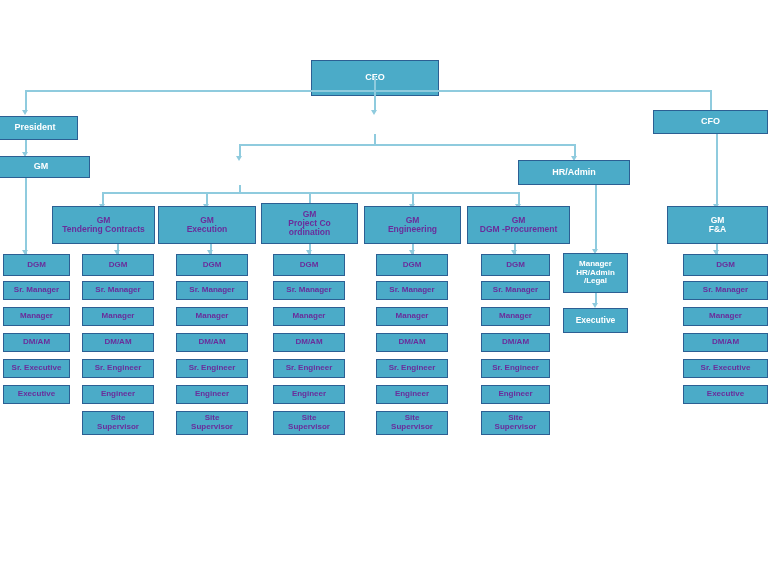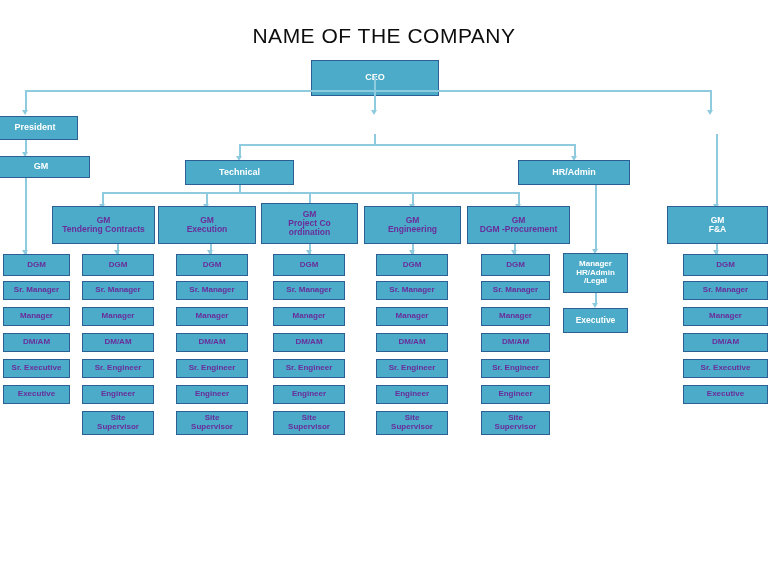--- a/index.html
+++ b/index.html
@@ -59,47 +59,46 @@
     border-left:3.5px solid transparent;
     border-right:3.5px solid transparent;
     border-top:5px solid #8FCBDE;
   }
 </style>
 </head>
 <body>
 
 <div id="stage">
 
-  <div class="title">NAME OF THE COMPANY</div>
 
   <div class="box tier1 white" style="left:311px;top:60px;width:128px;height:36px;">CEO</div>
 
   <div class="ln vln" style="left:374px;top:76px;height:14px;"></div>
   <div class="ln hln" style="left:25px;top:90px;width:685px;"></div>
   <div class="ln vln" style="left:25px;top:90px;height:20px;"></div>
   <div class="arrow" style="left:22px;top:110px;"></div>
   <div class="ln vln" style="left:374px;top:90px;height:20px;"></div>
   <div class="arrow" style="left:371px;top:110px;"></div>
   <div class="ln vln" style="left:710px;top:90px;height:20px;"></div>
   <div class="arrow" style="left:707px;top:110px;"></div>
 
   <div class="box tier2 white" style="left:-8px;top:116px;width:86px;height:24px;">President</div>
+  <div class="box tier2 white" style="left:653px;top:110px;width:115px;height:24px;">CFO</div>
 
   <div class="ln vln" style="left:25px;top:140px;height:12px;"></div>
   <div class="arrow" style="left:22px;top:152px;"></div>
   <div class="box tier2 white" style="left:-8px;top:156px;width:98px;height:22px;">GM</div>
 
   <div class="ln vln" style="left:374px;top:134px;height:10px;"></div>
   <div class="ln hln" style="left:239px;top:144px;width:336px;"></div>
   <div class="ln vln" style="left:239px;top:144px;height:12px;"></div>
   <div class="arrow" style="left:236px;top:156px;"></div>
   <div class="ln vln" style="left:574px;top:144px;height:12px;"></div>
   <div class="arrow" style="left:571px;top:156px;"></div>
 
-  <div class="box tier2 white" style="left:185px;top:160px;width:109px;height:25px;">Technical</div>
   <div class="box tier2 white" style="left:518px;top:160px;width:112px;height:25px;">HR/Admin</div>
 
   <div class="ln vln" style="left:239px;top:185px;height:7px;"></div>
   <div class="ln hln" style="left:102px;top:192px;width:417px;"></div>
   <div class="ln vln" style="left:102px;top:192px;height:12px;"></div>
   <div class="arrow" style="left:99px;top:204px;"></div>
   <div class="ln vln" style="left:206px;top:192px;height:12px;"></div>
   <div class="arrow" style="left:203px;top:204px;"></div>
   <div class="ln vln" style="left:309px;top:192px;height:12px;"></div>
   <div class="arrow" style="left:306px;top:204px;"></div>

